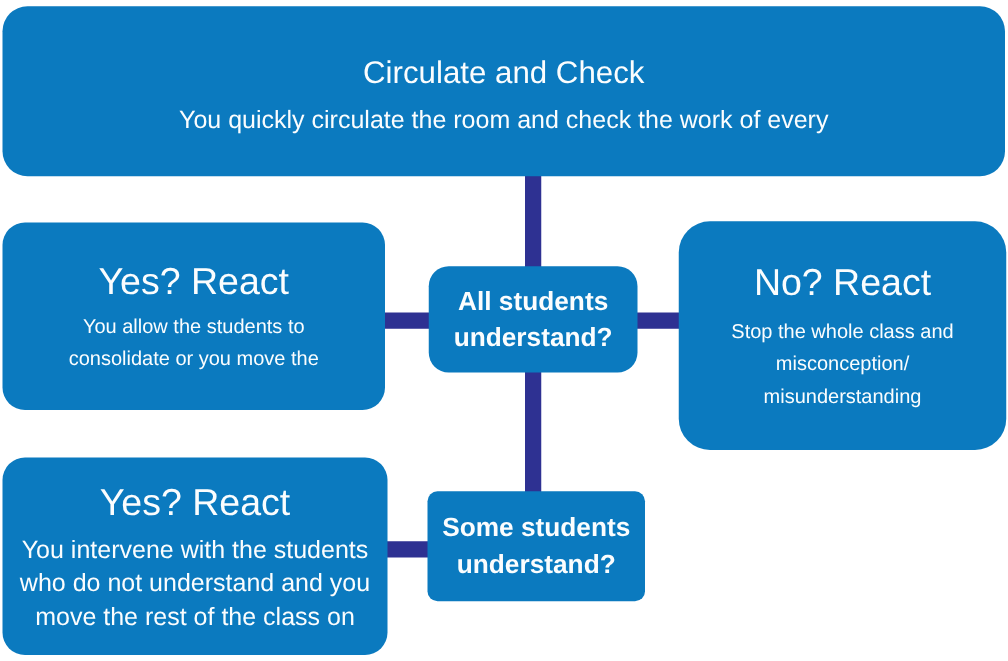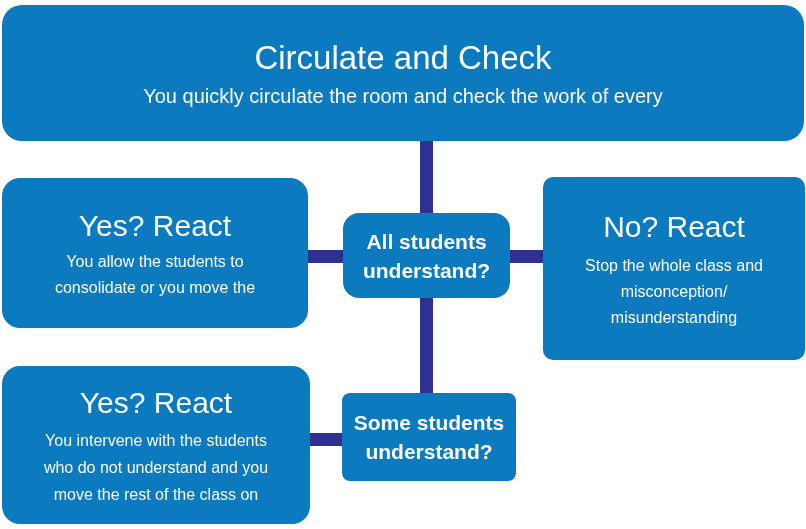--- a/index.html
+++ b/index.html
@@ -44,21 +44,21 @@
     font-size: 16px;
     line-height: 26px;
     font-weight: 400;
     white-space: nowrap;
   }
   
   #box-top {
     left: 2px; top: 5px; width: 802px; height: 136px;
     border-radius: 20px;
   }
-  #box-top .title { font-size: 33px; line-height: 44px; margin-bottom: 3px; }
+  #box-top .title { font-size: 25px; line-height: 44px; margin-bottom: 3px; }
   #box-top .body-line { font-size: 20px; line-height: 27px; }
   
   #box-left {
     left: 2px; top: 178px; width: 306px; height: 150px;
     border-radius: 18px;
   }
   #box-left .title { margin-bottom: 3px; }
   
   #box-all {
     left: 343px; top: 213px; width: 167px; height: 85px;
@@ -67,30 +67,30 @@
   }
   .question-line {
     font-size: 21px;
     line-height: 29px;
     font-weight: 700;
     white-space: nowrap;
   }
   
   #box-right {
     left: 543px; top: 177px; width: 262px; height: 183px;
-    border-radius: 10px;
+    border-radius: 25px;
   }
   #box-right .title { margin-bottom: 6px; }
   
   #box-bottom-left {
     left: 2px; top: 366px; width: 308px; height: 158px;
     border-radius: 18px;
   }
   #box-bottom-left .title { margin-bottom: 4px; }
-  #box-bottom-left .body-line { font-size: 16px; line-height: 27px; }
+  #box-bottom-left .body-line { font-size: 20px; line-height: 27px; }
   
   #box-some {
     left: 342px; top: 393px; width: 174px; height: 88px;
     border-radius: 8px;
   }
   
   #conn-top-to-all    { left: 420px; top: 138px; width: 13px; height: 80px; }
   #conn-all-to-some   { left: 420px; top: 295px; width: 13px; height: 102px; }
   #conn-left-to-all   { left: 303px; top: 250px; width: 44px; height: 13px; }
   #conn-all-to-right  { left: 507px; top: 250px; width: 40px; height: 13px; }

